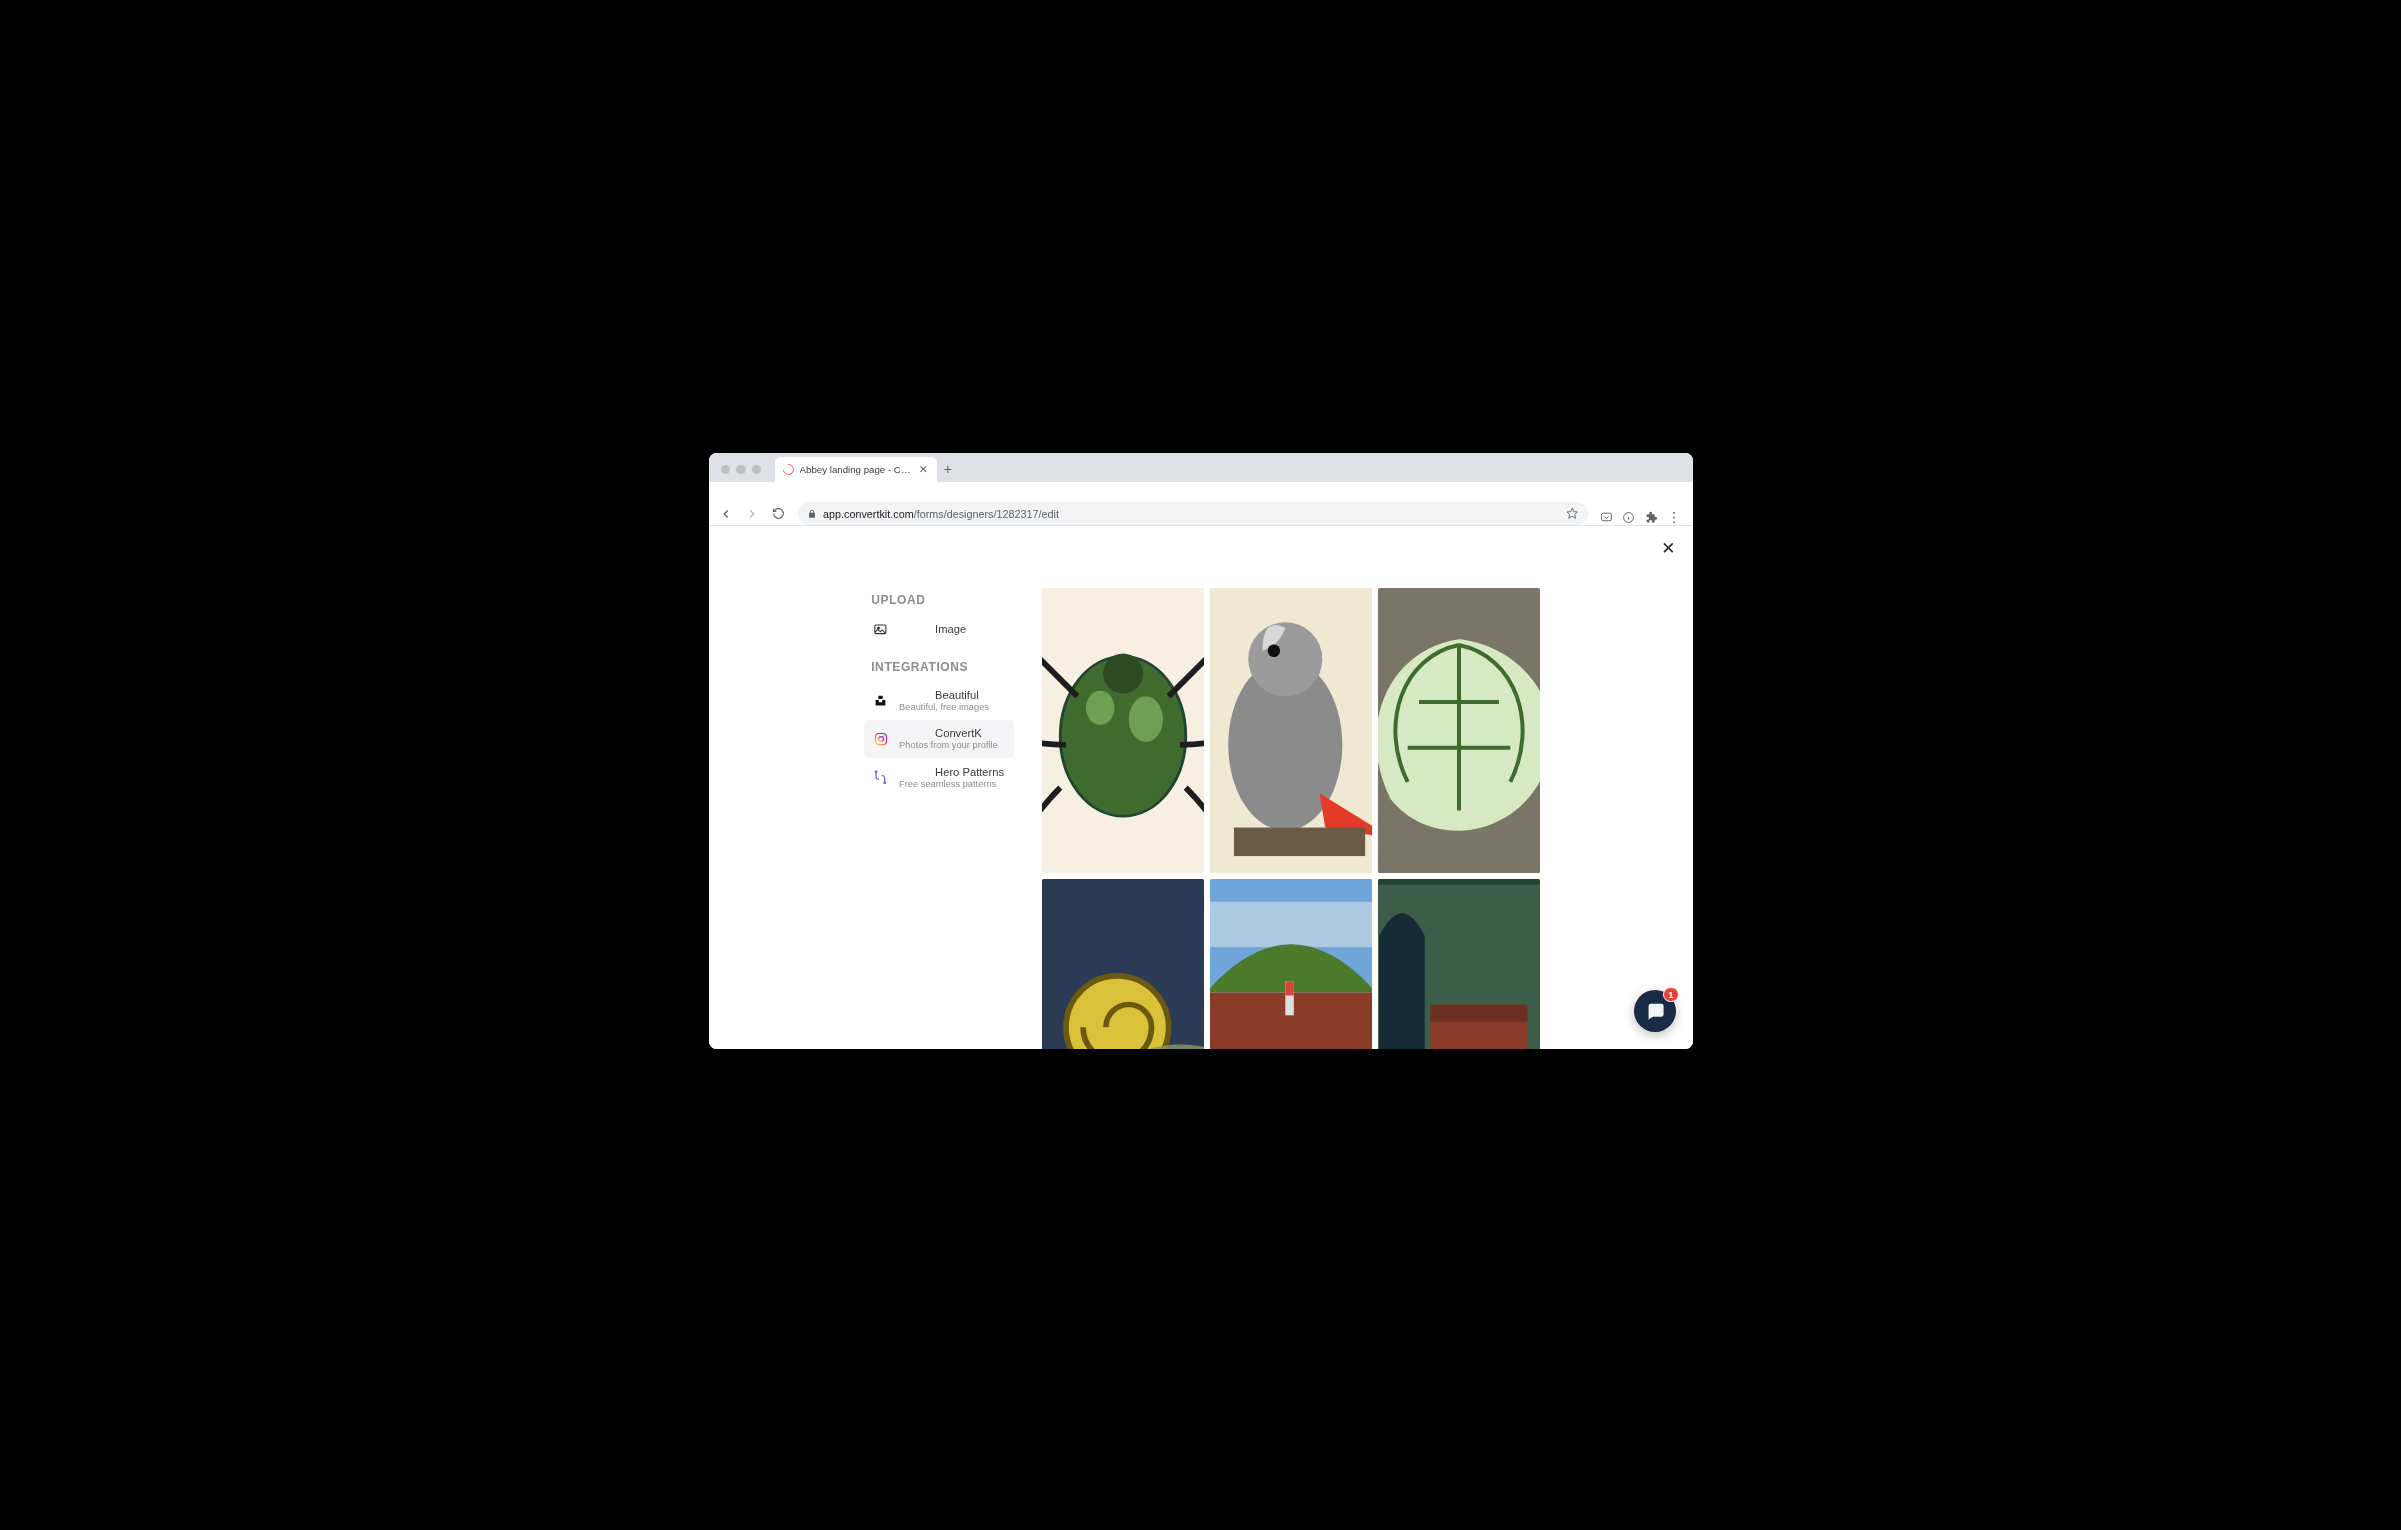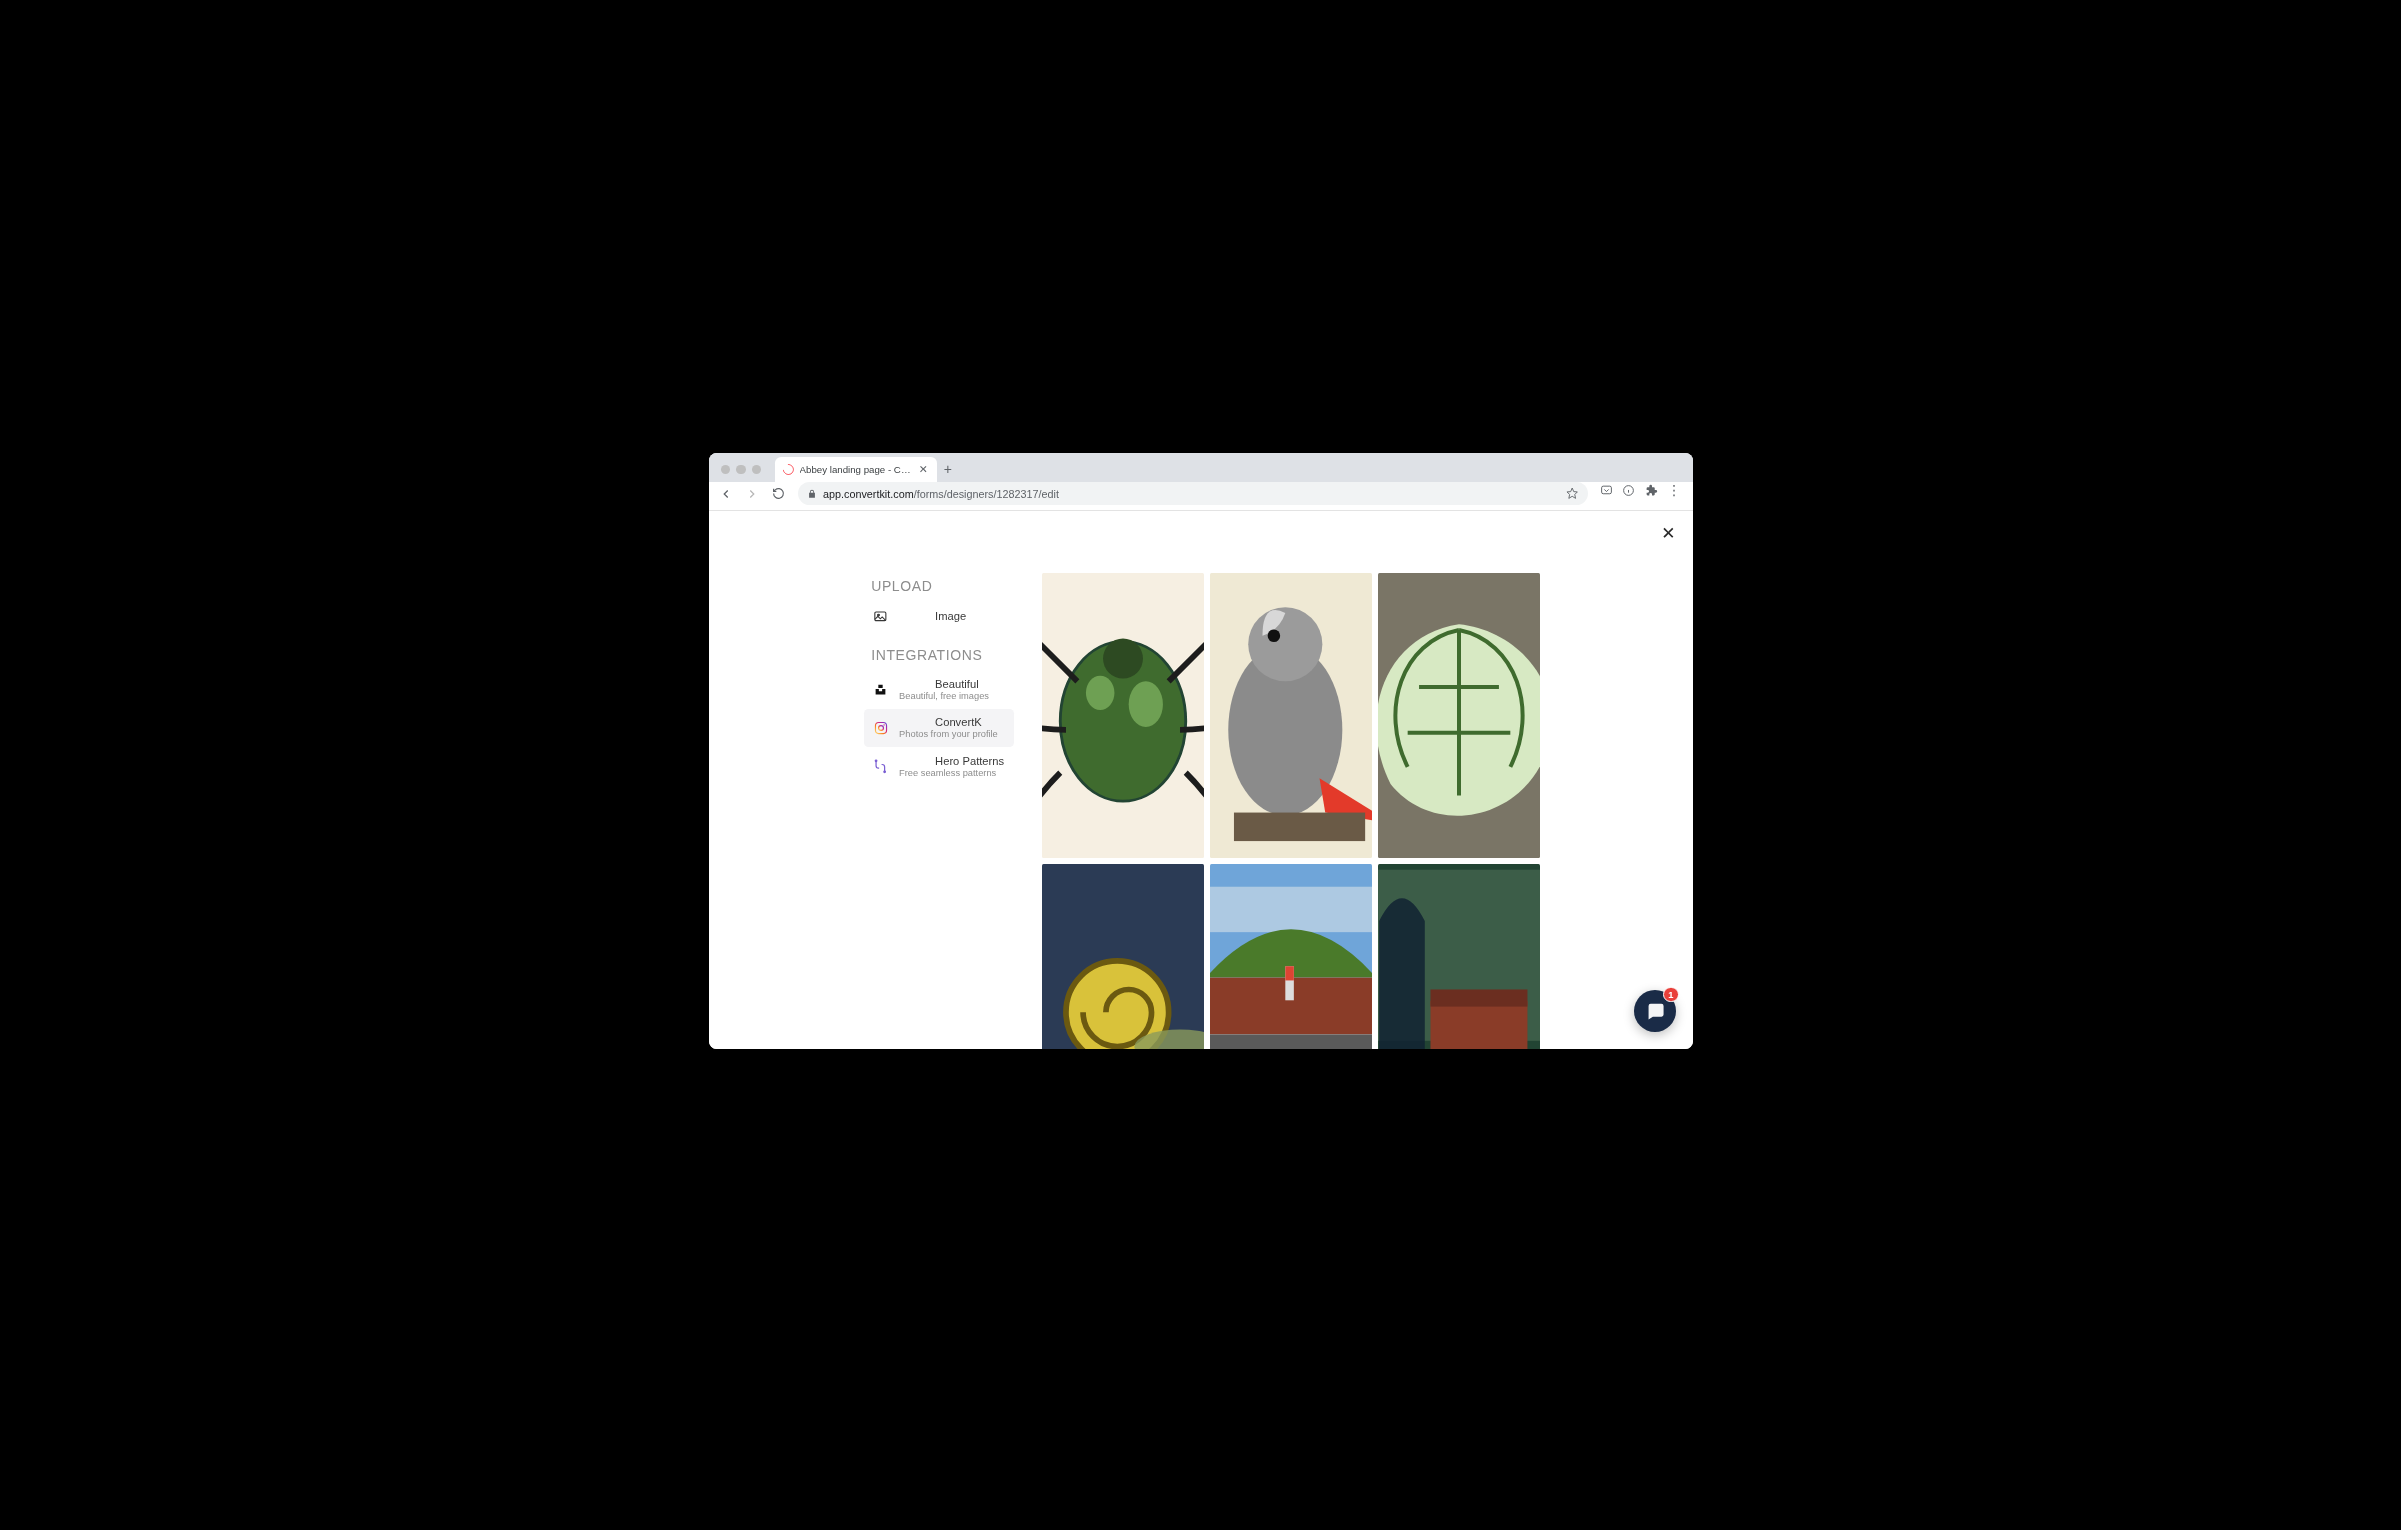--- a/index.html
+++ b/index.html
@@ -58,25 +58,25 @@
   .tab .favicon {
     width: 10.8px; height: 10.8px; border-radius: 50%;
     border: 1.9px solid #fb6970;
     border-left-color: transparent;
     transform: rotate(40deg);
   }
   .tab .title { flex: 1; overflow: hidden; white-space: nowrap; text-overflow: ellipsis; }
   .tab .close { font-size: 10.8px; color: #5f6368; cursor: pointer; padding: 0 1.5px;}
   .new-tab { width: 21.7px; text-align: center; color: #5f6368; font-size: 14px; line-height: 25px; cursor: pointer;}
   .addr-row {
-    height: 29px;
+    height: 44px;
     background: #fff;
     border-bottom: 0.8px solid #e3e3e3;
     display: flex;
-    align-items: flex-start;
+    align-items: flex-end;
     padding: 0 6.2px;
     gap: 3.1px;
   }
   .nav-btn {
     width: 23px; height: 23px; display: flex; align-items: center; justify-content: center;
     color: #5f6368; border-radius: 50%; cursor: pointer;
   }
   .nav-btn.disabled { color: #b7b7b7; }
   .omnibox {
     flex: 1;
@@ -115,24 +115,24 @@
     position: absolute;
     top: 14px; right: 17px;
     font-size: 17px;
     color: #2a2a2a;
     cursor: pointer;
     line-height: 1;
   }
   
   .sidebar { width: 155px; padding-right: 4.6px; }
   .section-label {
-    font-size: 14px;
+    font-size: 12px;
     letter-spacing: 0.6px;
     color: #8d8d8d;
-    font-weight: 400;
+    font-weight: 700;
     margin: 4.6px 0 7.7px 7.7px;
   }
   .side-item {
     display: flex; align-items: center; gap: 10.8px;
     padding: 7.7px 9.3px;
     border-radius: 4.6px;
     cursor: pointer;
     color: #393939;
   }
   .side-item.active { background: #f4f4f6; }

